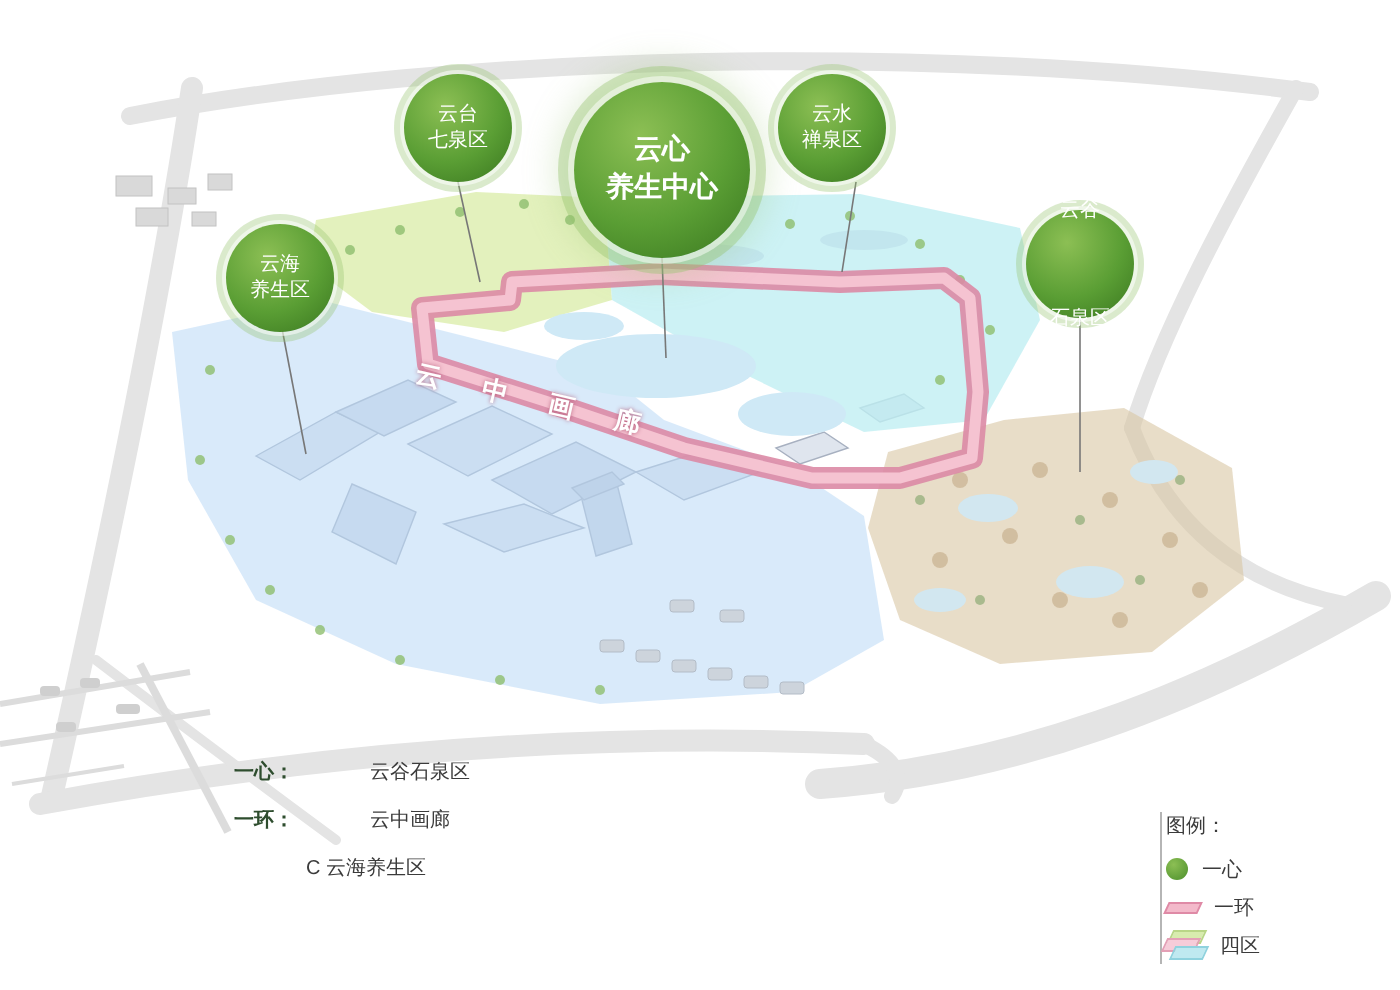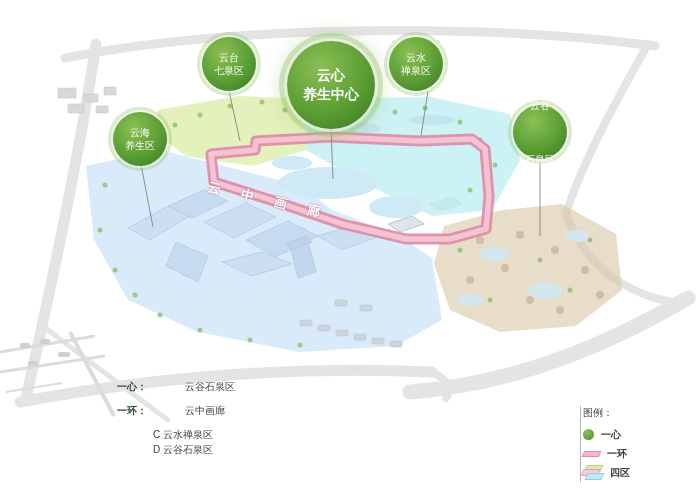--- a/index.html
+++ b/index.html
@@ -44,21 +44,21 @@
   .legend-left .row.gap{ margin-bottom:9px;gap:32px; }
   .legend-left .key{ display:inline-block; width:36px; font-weight:bold; color:#2e4d2e; }
 
   
   .legend-right{
     position:absolute; left:580px; top:406px; z-index:6;
     font-size:10px; color:#3b3b3b;
     border-left:1px solid #b5b5b5; padding-left:2px;
   }
   .legend-right .title{ margin-bottom:5px; }
-  .legend-right .item{ display:flex; align-items:center; gap:7px; height:19px;font-weight:bold; }
+  .legend-right .item{ display:flex; align-items:center; gap:7px; height:19px; }
   .lg-circle{ width:11px; height:11px; border-radius:50%;
     background:radial-gradient(circle at 35% 30%, #8cbf54, #4c8f2c); }
   .lg-ribbon{ width:17px; height:6px; background:#f3b9ca; border:1px solid #df8aa6; transform:skewX(-25deg); }
   .lg-zones{ position:relative; width:20px; height:14px; }
   .lg-zones i{ position:absolute; width:15px; height:5px; transform:skewX(-25deg); display:block; }
   .lg-zones i.z1{ left:3px; top:0;  background:#d8ecae; outline:1px solid #b9d687; }
   .lg-zones i.z2{ left:0;   top:4px; background:#f6ccd9; outline:1px solid #e3a0b6; }
   .lg-zones i.z3{ left:4px; top:8px; background:#bfe9f0; outline:1px solid #8fd2de; }
 </style>
 </head>
@@ -228,25 +228,21 @@
     <div class="row gap">
       <span class="key">一心：</span>
       <span>云谷石泉区</span>
     </div>
     <div class="row gap">
       <span class="key">一环：</span>
       <span>云中画廊</span>
     </div>
     <div class="row">
       <span class="key"></span>
-      <span>C 云水禅泉区</span>
-    </div>
-    <div class="row">
-      <span class="key"></span>
-      <span>D 云谷石泉区</span>
+      <span>C 云海养生区</span>
     </div>
   </div>
 
   <div class="legend-right">
     <div class="title">图例：</div>
     <div class="item">
       <span class="lg-circle"></span>
       <span>一心</span>
     </div>
     <div class="item">

